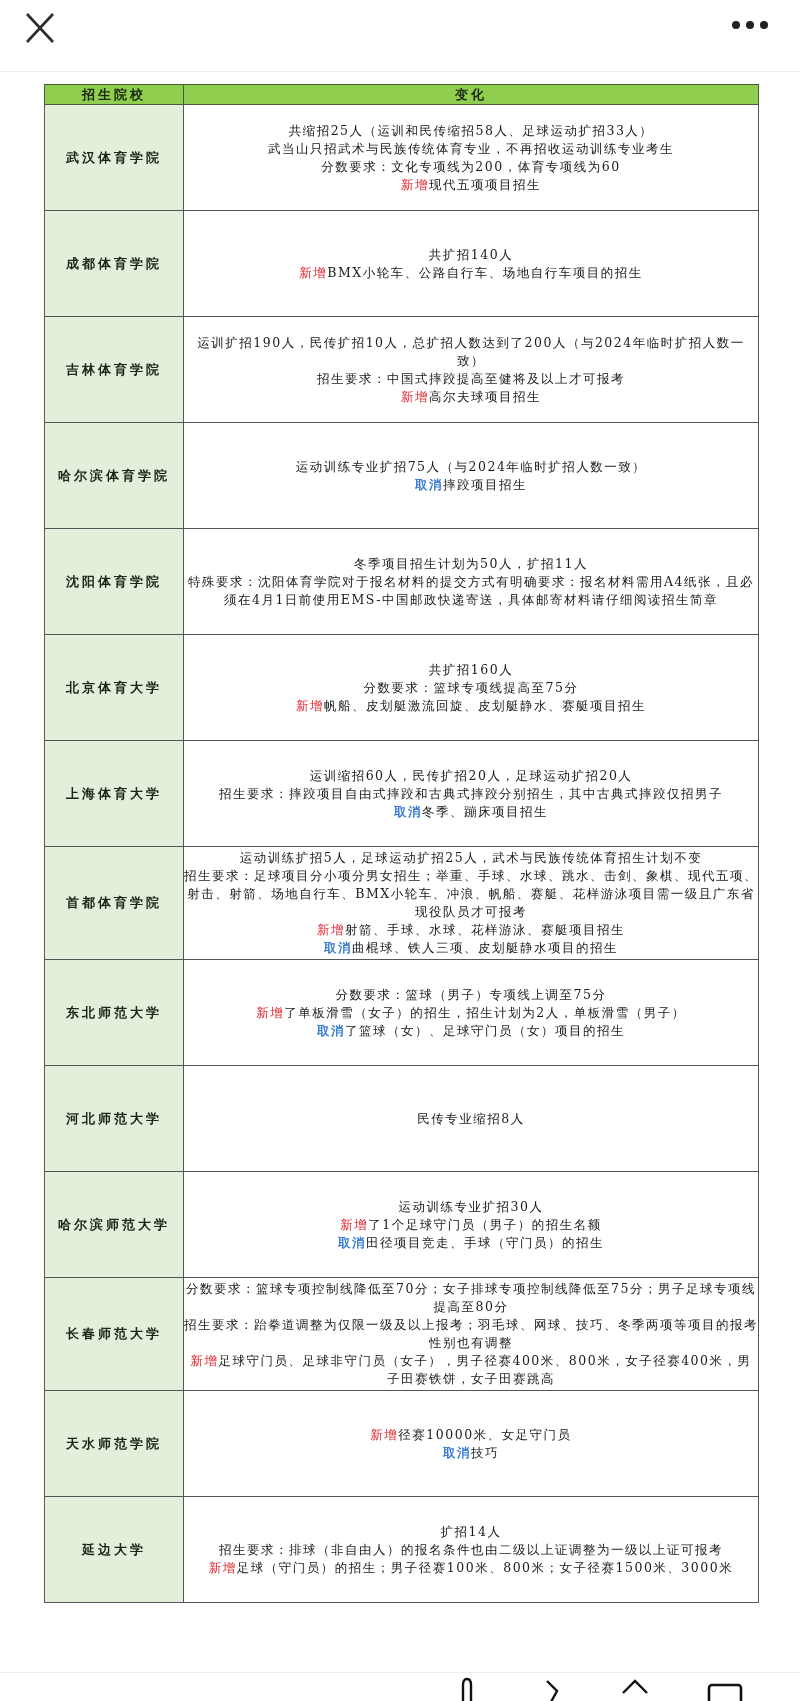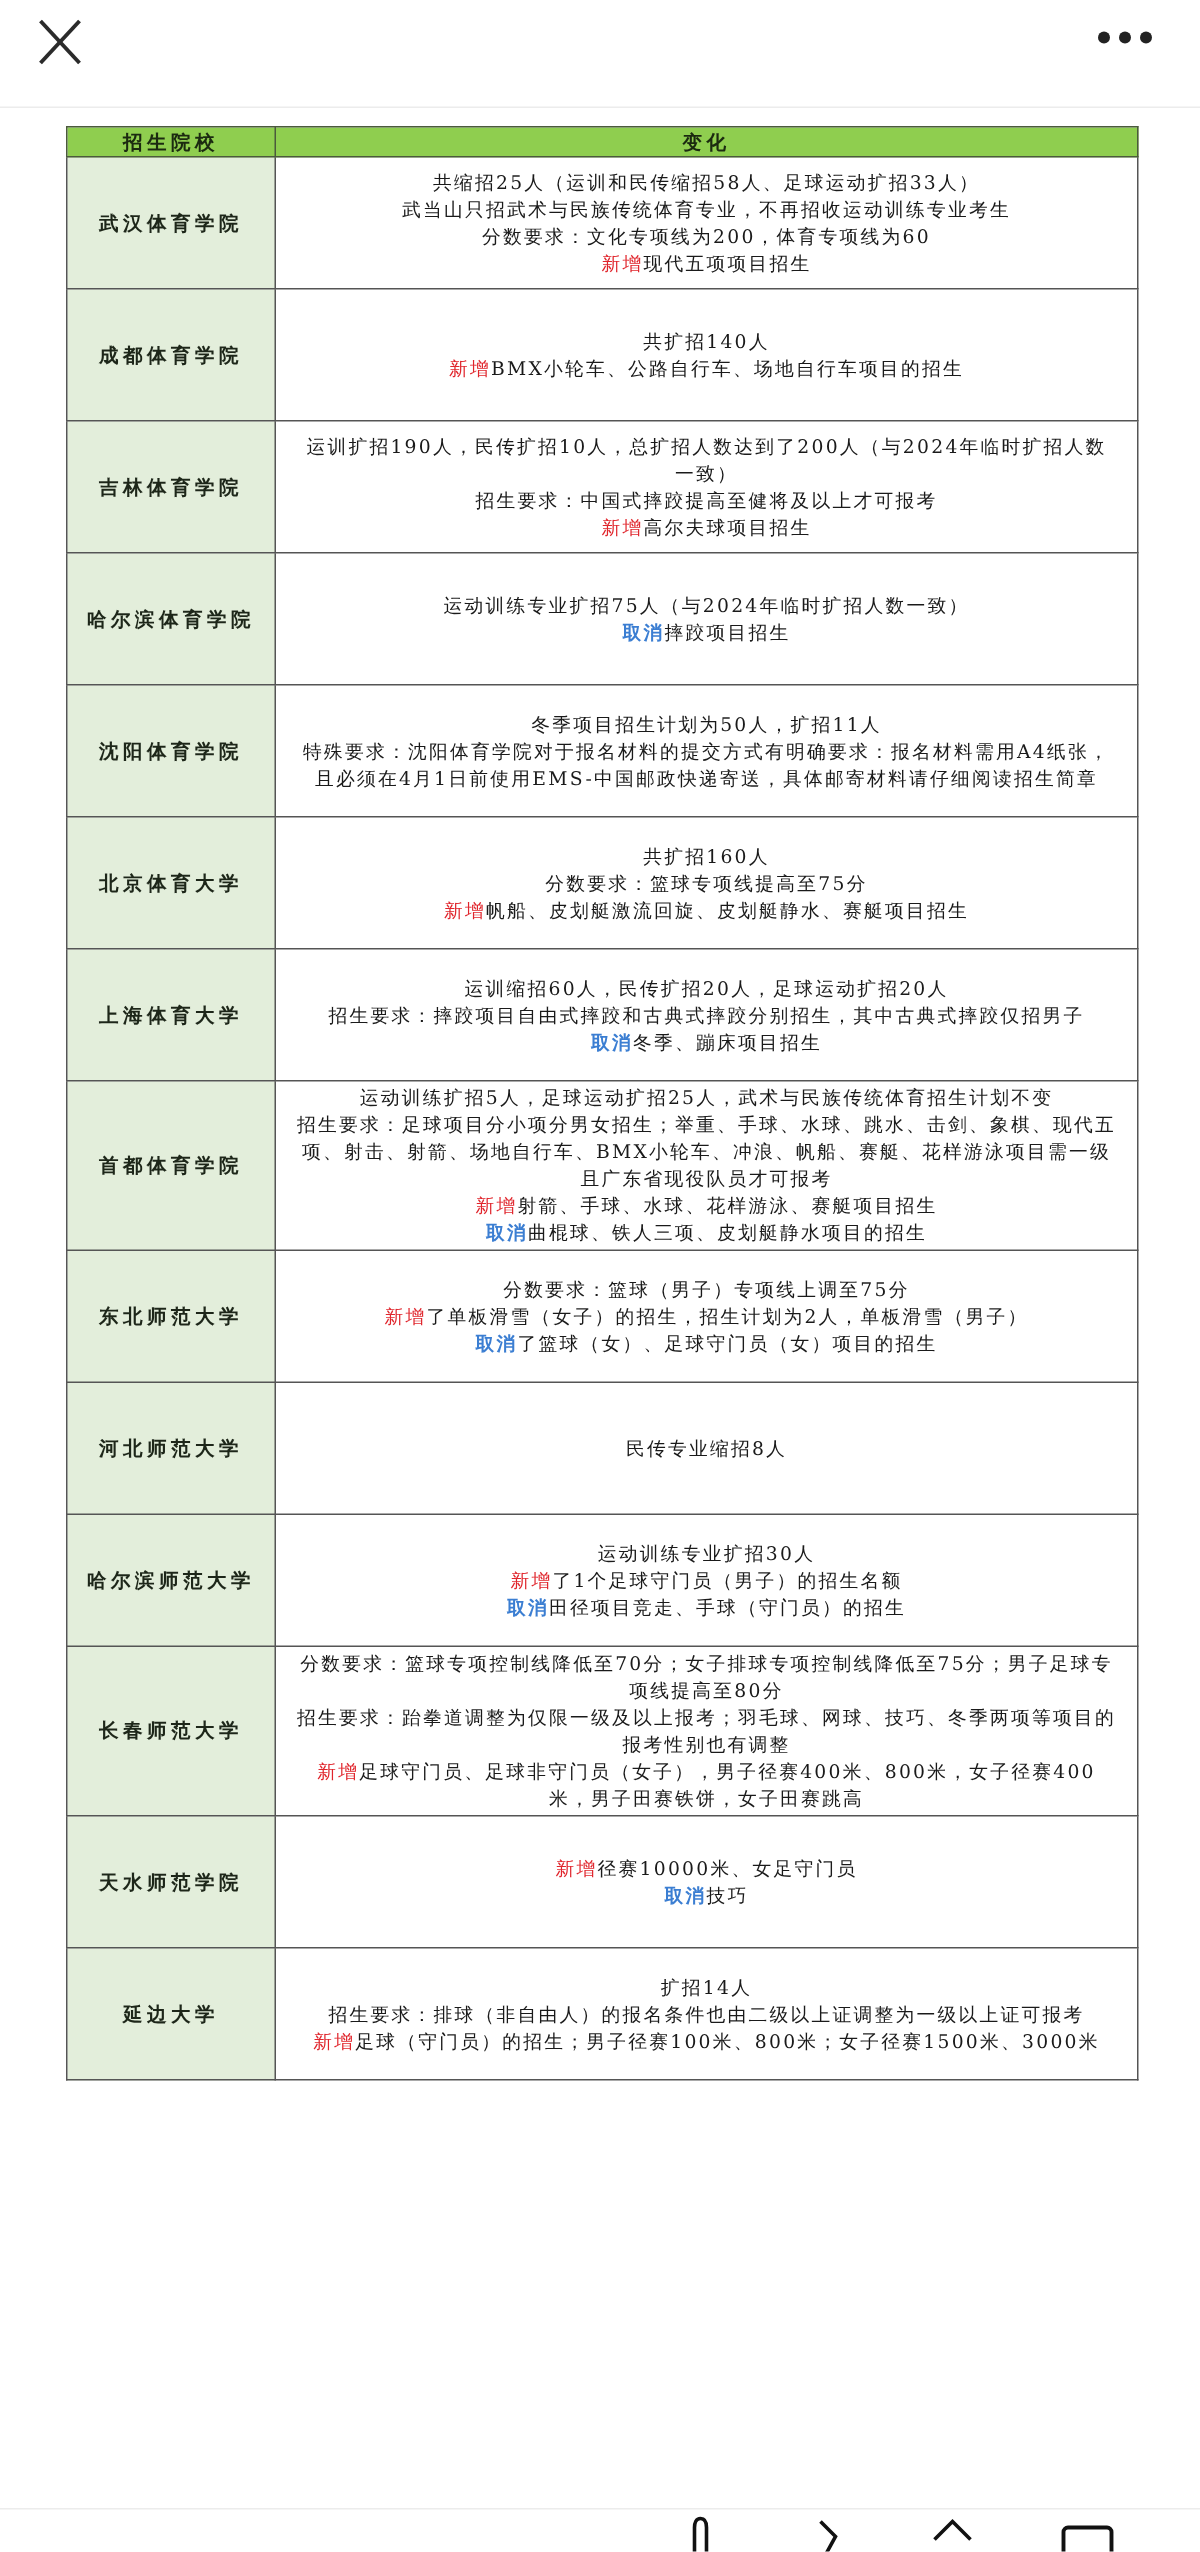--- a/index.html
+++ b/index.html
@@ -9,22 +9,22 @@
   .topbar { position: absolute; left: 0; top: 0; width: 800px; height: 72px; background: #ffffff; border-bottom: 1px solid #ececec; }
   .close-btn { position: absolute; left: 22px; top: 10px; width: 36px; height: 36px; cursor: pointer; }
   .more-btn { position: absolute; right: 30px; top: 18px; width: 40px; height: 14px; display: flex; gap: 6px; align-items: center; justify-content: center; cursor: pointer; }
   .more-btn span { width: 8px; height: 8px; border-radius: 50%; background: #222; display: block; }
 
   .content { position: absolute; left: 44px; top: 84px; width: 715px; }
   table { border-collapse: collapse; width: 715px; table-layout: fixed; }
   th { background: #8fce4f; height: 20px; font-size: 13px; font-weight: bold; color: #1b2a10; border: 1px solid #4b5a3c; letter-spacing: 3px; }
   th.col-school { width: 139px; }
   td { border: 1px solid #555; vertical-align: middle; }
-  td.school { background: #e3eedb; text-align: center; font-size: 13px; font-weight: bold; letter-spacing: 3px; color: #1d2619; height: 88px; }
-  td.change { background: #ffffff; text-align: center; font-size: 12.5px; line-height: 18px; letter-spacing: 1.5px; padding: 2px 14px; color: #1a1a1a; }
+  td.school { background: #e3eedb; text-align: center; font-size: 13px; font-weight: bold; letter-spacing: 3px; color: #1d2619; height: 106px; }
+  td.change { background: #ffffff; text-align: center; font-size: 12.5px; line-height: 18px; letter-spacing: 1.5px; padding: 2px 0; color: #1a1a1a; }
   .line { display: block; }
   .tag-new { color: #e0252c; }
   .tag-cancel { color: #3b7ed2; font-weight: bold; }
 
   .bottombar { position: absolute; left: 0; top: 1672px; width: 800px; height: 29px; background: #ffffff; border-top: 1px solid #ececec; }
   .bb-icon { position: absolute; top: 4px; height: 25px; cursor: pointer; }
 </style>
 </head>
 <body>
 

